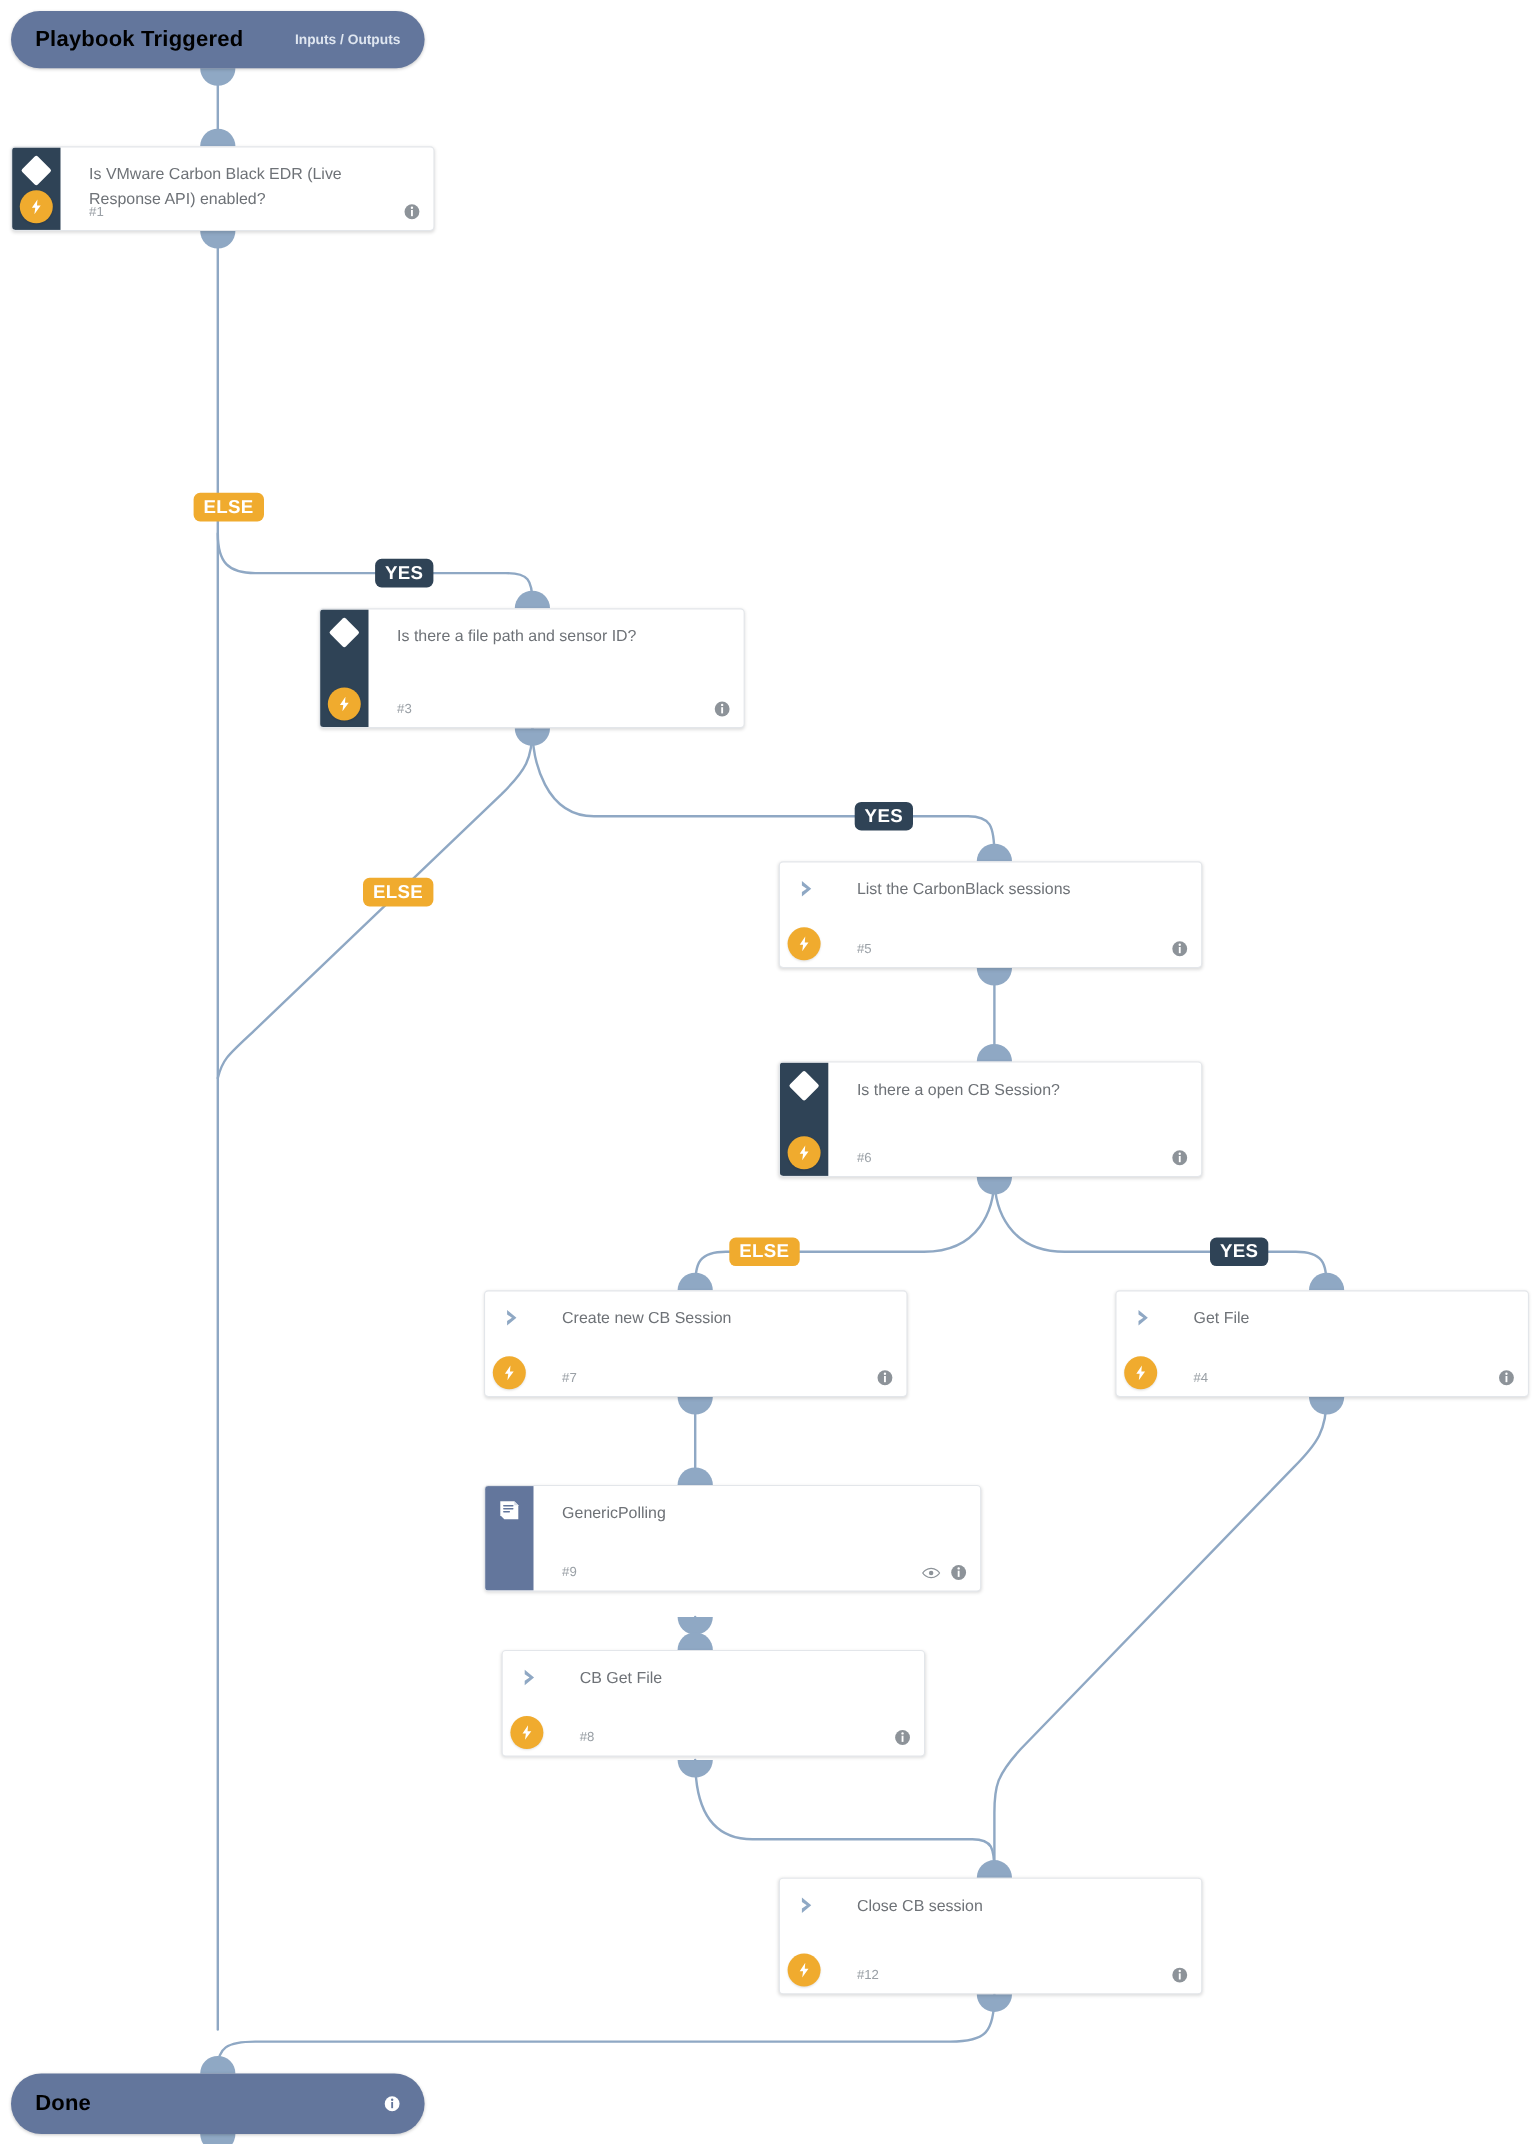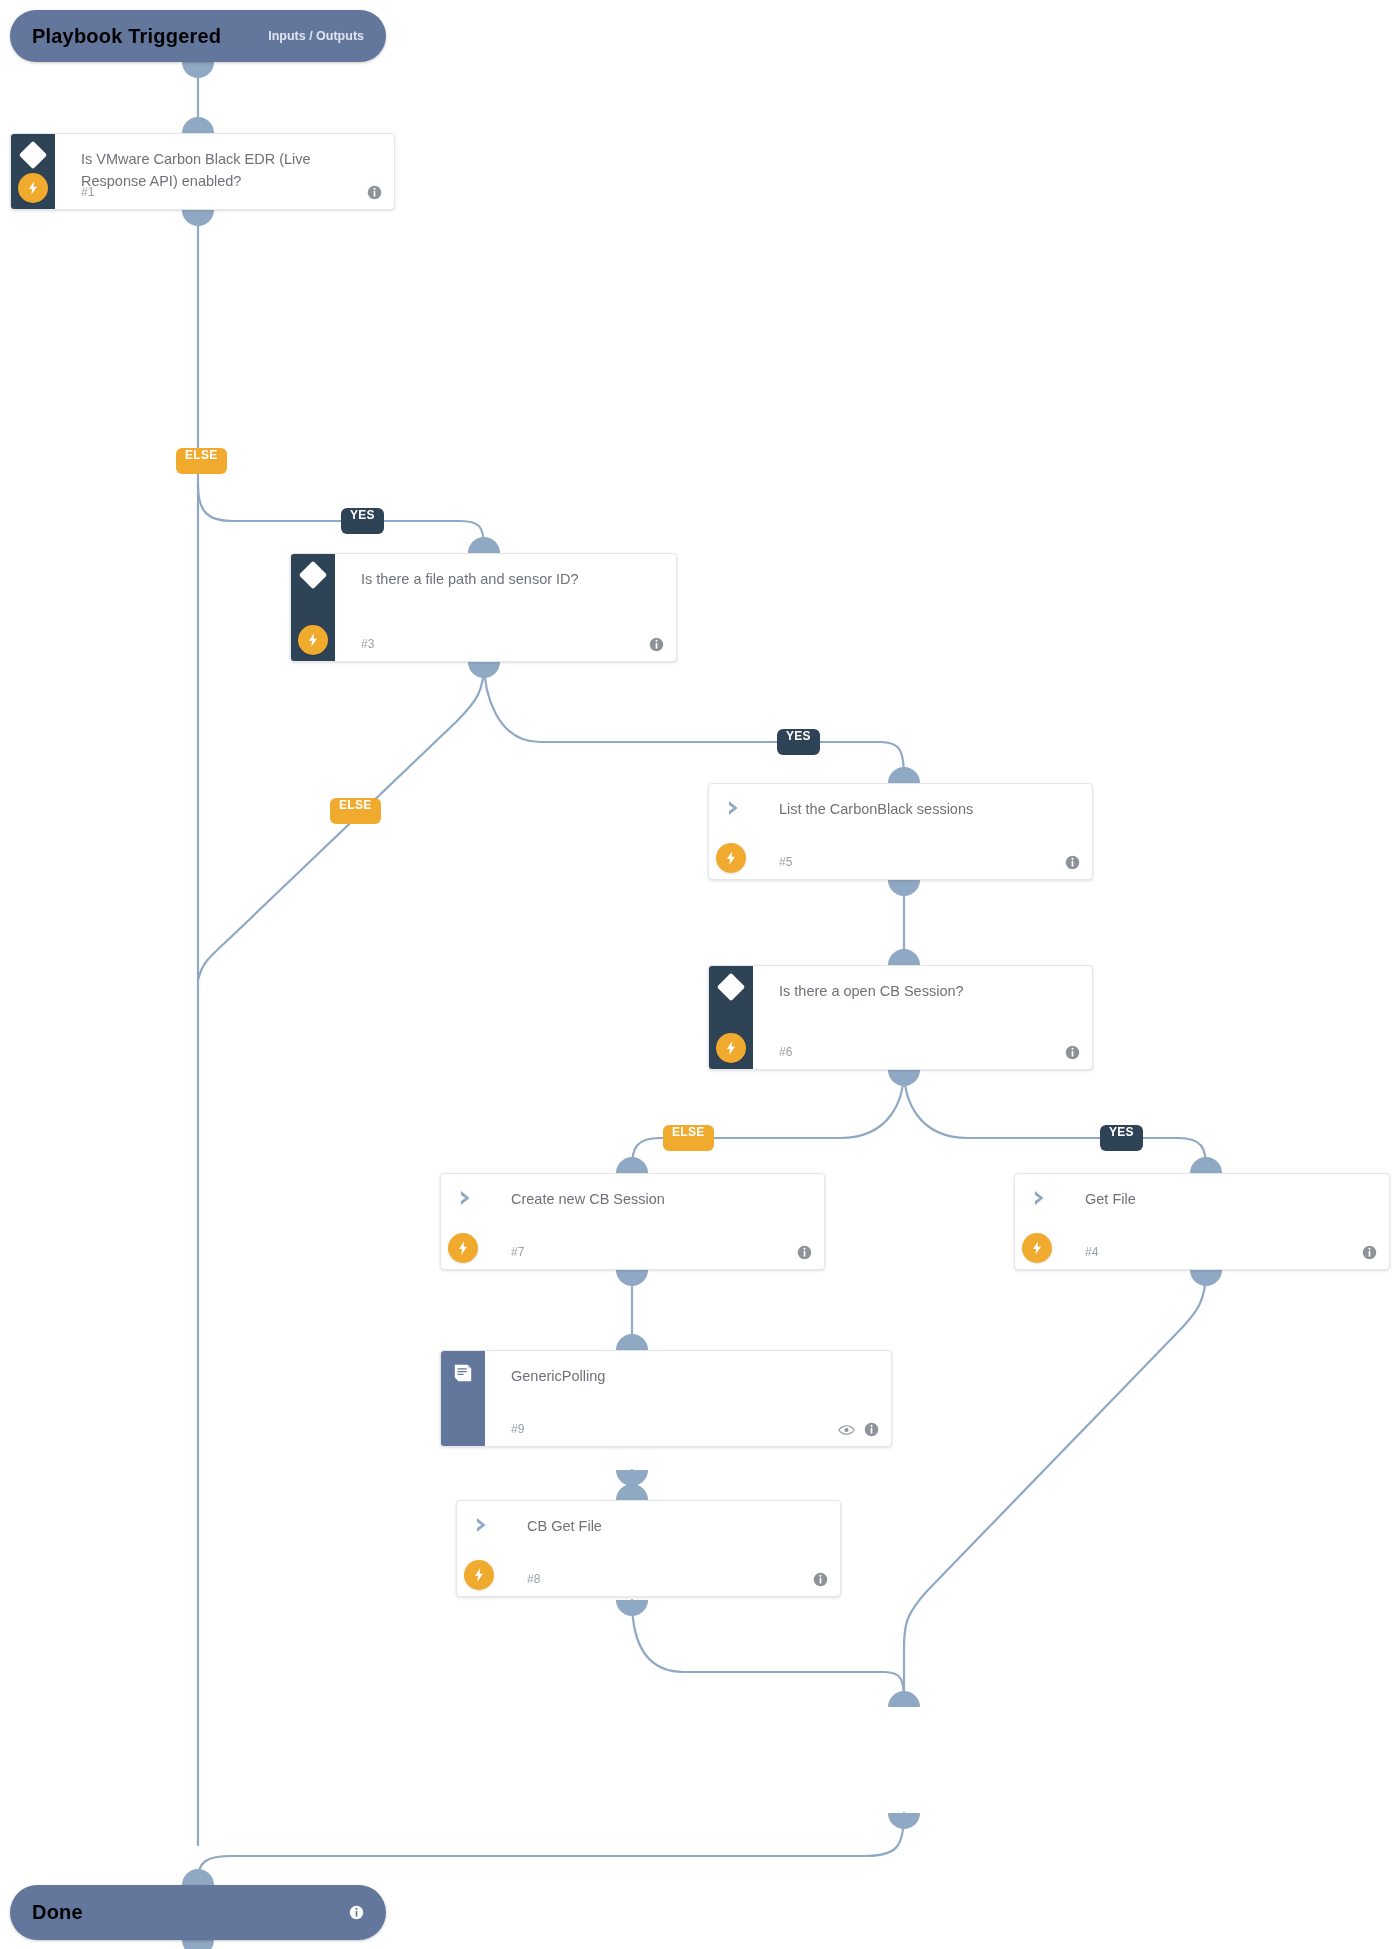--- a/index.html
+++ b/index.html
@@ -146,24 +146,24 @@
   .icon-info { width: 15px; height: 15px; display:block; }
   .icon-eye  { width: 17px; height: 12px; display:block; }
 
   
   .blabel {
     position: absolute;
     height: 26px;
     min-width: 40px;
     border-radius: 6px;
     color: #ffffff;
-    font-size: 12px;
+    font-size: 17px;
     font-weight: bold;
     display: flex;
-    align-items: flex-start;
+    align-items: center;
     justify-content: center;
     padding: 0 9px;
     box-sizing: border-box;
     z-index: 7;
     letter-spacing: .3px;
   }
   .blabel.yes  { background: #2f4356; }
   .blabel.else { background: #f0ab2e; }
 </style>
 </head>
@@ -447,20 +447,45 @@
           <svg class="icon-info" viewBox="0 0 16 16">
               <circle cx="8" cy="8" r="7.2" fill="#8d9399"></circle>
               <rect x="7.1" y="6.3" width="1.8" height="6" fill="#fff"></rect>
               <circle cx="8" cy="4.1" r="1.15" fill="#fff"></circle>
             </svg>
         </span>
       </div>
     </div>
   </div>
 
+  <div class="card regular" style="left:708px; top:1707px; width:385px; height:106px;">
+    <div class="glyph-chevron">
+      <svg viewBox="0 0 20 20" width="20" height="20">
+          <path d="M4 3 L12.5 10 L4 17 L4 13 L8.4 10 L4 7 Z" fill="#8fa8c4"></path>
+        </svg>
+    </div>
+    <div class="badge-bolt">
+      <svg viewBox="0 0 24 24" width="16" height="16" aria-hidden="true">
+        <path d="M13.6 2 6 13.4h4.6L9.4 22 18 10.2h-5.1L13.6 2z" fill="#ffffff"></path>
+      </svg>
+    </div>
+    <div class="body">
+      <div class="title">Close CB session</div>
+      <div class="idnum">#12</div>
+      <div class="foot-icons">
+        <span>
+          <svg class="icon-info" viewBox="0 0 16 16">
+              <circle cx="8" cy="8" r="7.2" fill="#8d9399"></circle>
+              <rect x="7.1" y="6.3" width="1.8" height="6" fill="#fff"></rect>
+              <circle cx="8" cy="4.1" r="1.15" fill="#fff"></circle>
+            </svg>
+        </span>
+      </div>
+    </div>
+  </div>
 
   <div class="pill" style="left:10px; top:1885px; width:376px; height:55px;">
     <span class="pill-title">Done</span>
     <span class="foot-icons" style="position:static; margin-left:auto;">
       <svg class="icon-info" viewBox="0 0 16 16">
           <circle cx="8" cy="8" r="7.2" fill="#ffffff"></circle>
           <rect x="7.1" y="6.3" width="1.8" height="6" fill="#63769c"></rect>
           <circle cx="8" cy="4.1" r="1.15" fill="#63769c"></circle>
         </svg>
     </span>

